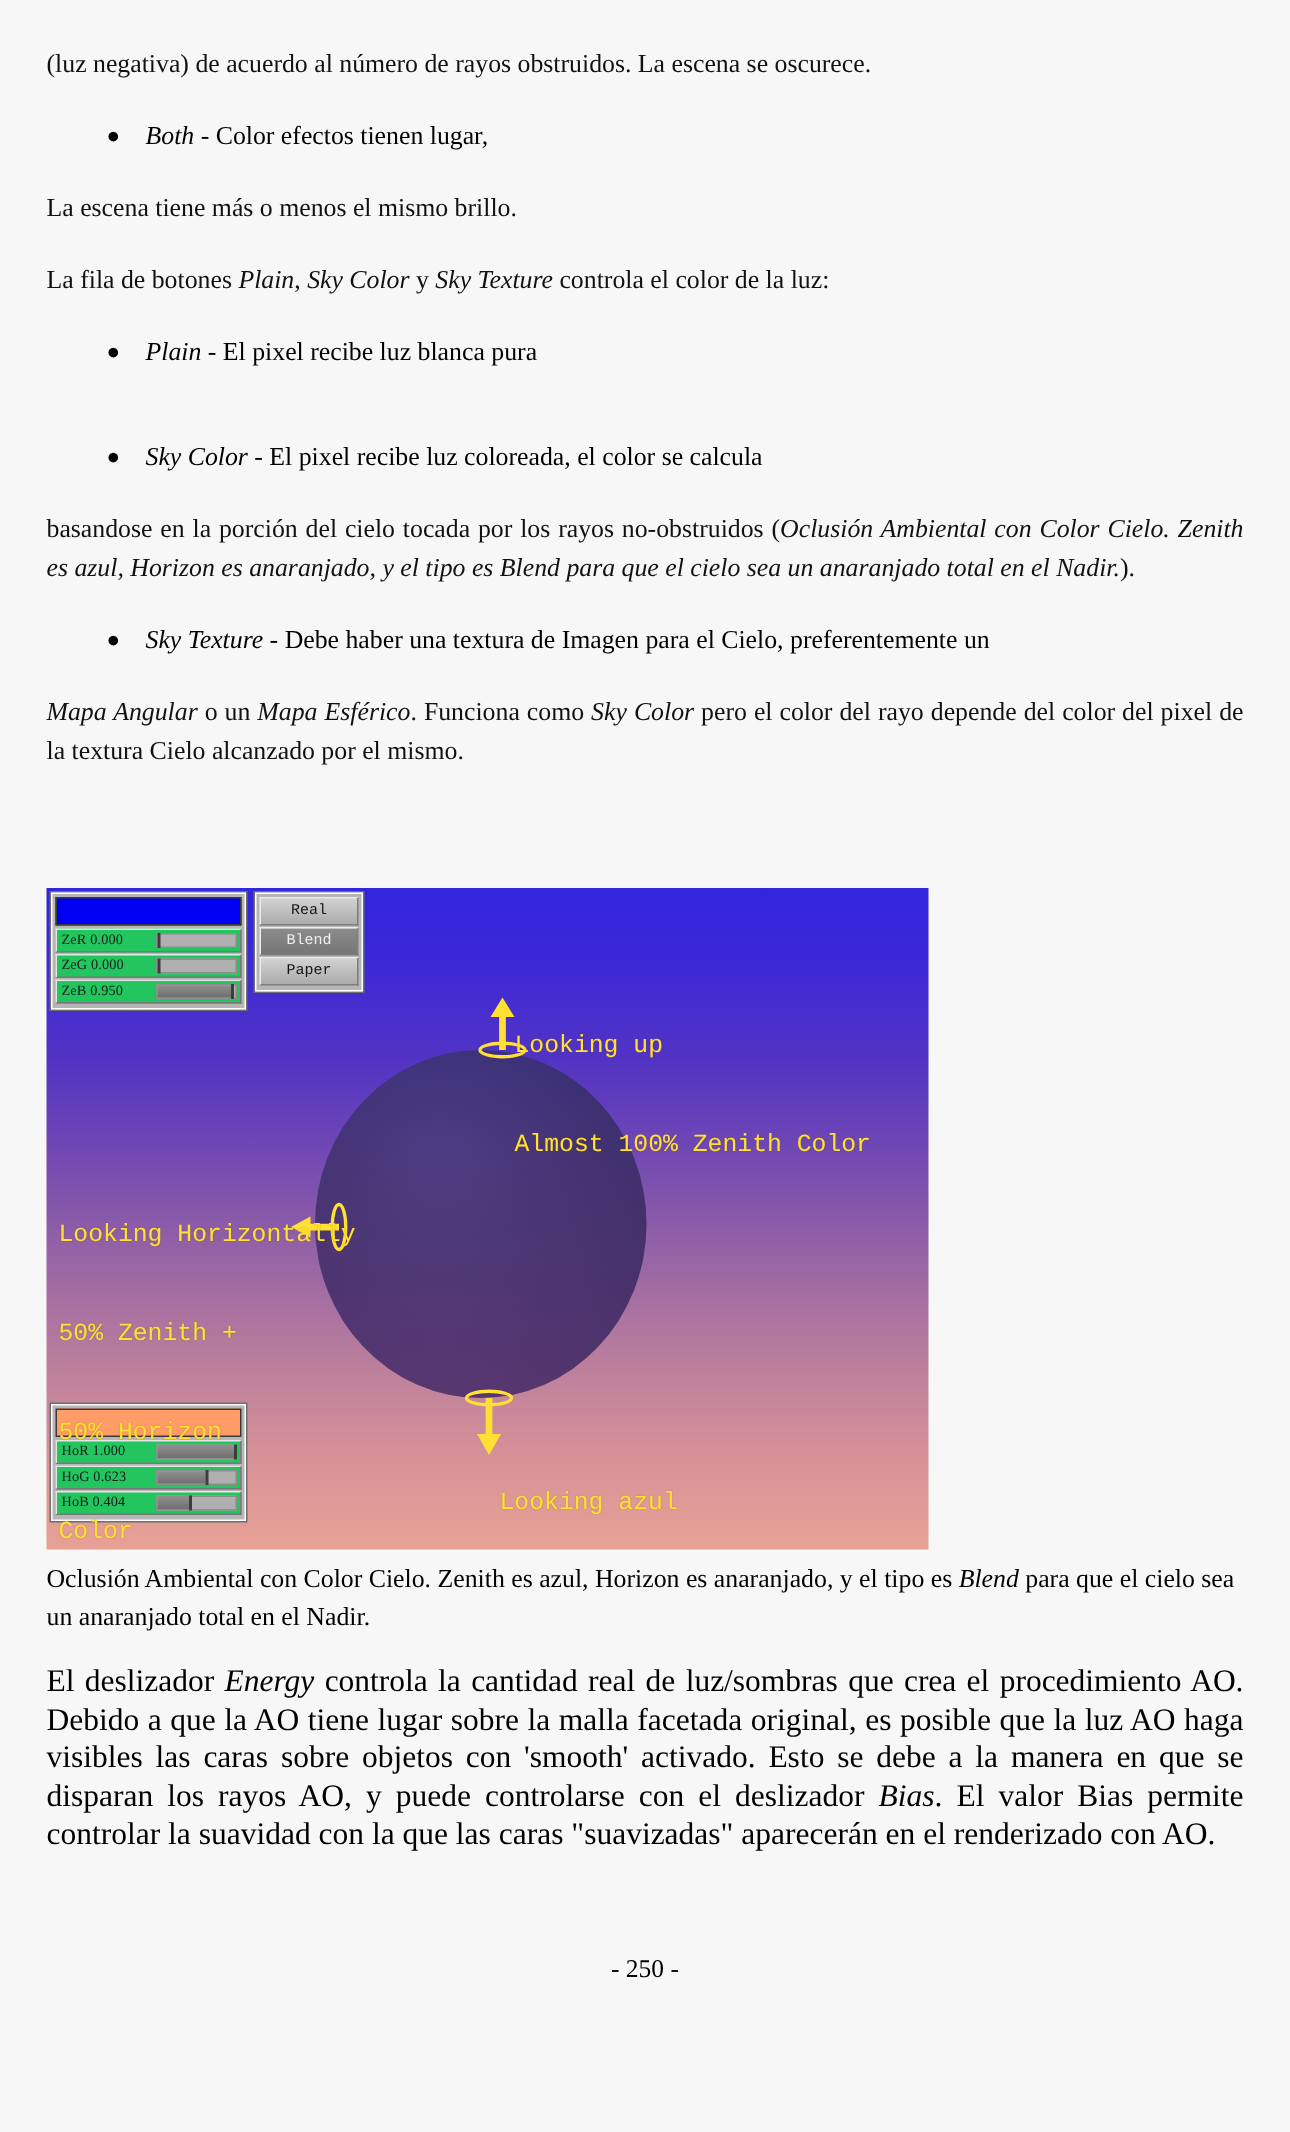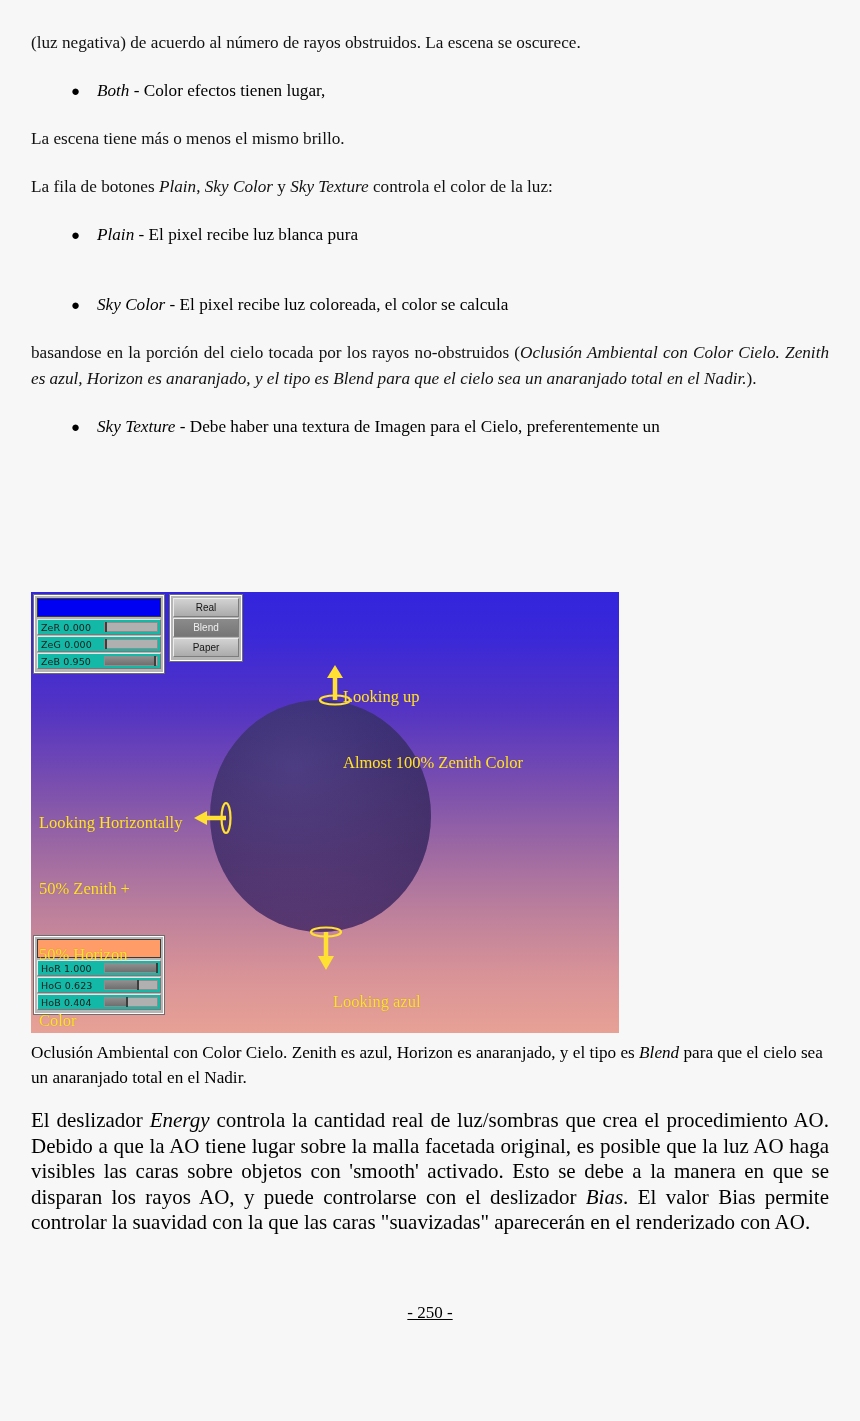--- a/index.html
+++ b/index.html
@@ -115,28 +115,29 @@
 
   .swatch {
     height: 17px;
     border: 1px solid #3a3a3a;
     margin-bottom: 2px;
   }
   .slider-row {
     position: relative;
     height: 14px;
     margin-bottom: 1px;
-    background: #14b8a6;
+    background: #22c55e;
     border-top: 1px solid #e6e6e6;
     border-left: 1px solid #e6e6e6;
     border-right: 1px solid #787878;
     border-bottom: 1px solid #787878;
     display: flex;
     align-items: center;
     overflow: hidden;
+    font-family: Liberation Serif, serif;
   }
   .slider-row .lbl {
     font-size: 9.5px;
     color: #1b1b1b;
     padding-left: 3px;
     white-space: nowrap;
     z-index: 2;
     letter-spacing: 0.1px;
   }
   .slider-track {
@@ -162,21 +163,21 @@
 
   .btncol {
     position: absolute;
     left: 139px;
     top: 3px;
     width: 66px;
     background: #b6b6b6;
     border: 1px solid #ffffff;
     box-shadow: 0 0 0 1px #6e6e6e;
     padding: 2px;
-    font-family: Liberation Sans, sans-serif;
+    font-family: Liberation Mono, monospace;
   }
   .blbtn {
     height: 17px;
     line-height: 17px;
     text-align: center;
     font-size: 10px;
     color: #151515;
     background: linear-gradient(to bottom, #d2d2d2, #ababab);
     border-top: 1px solid #ececec;
     border-left: 1px solid #ececec;
@@ -186,21 +187,21 @@
   }
   .blbtn.active {
     background: linear-gradient(to bottom, #8b8b8b, #767676);
     color: #efefef;
   }
 
   
   .annot {
     position: absolute;
     color: #ffe033;
-    font-family: Liberation Serif, serif;
+    font-family: Liberation Mono, monospace;
     font-size: 16.5px;
     line-height: 22px;
     white-space: pre;
     text-shadow: 0 0 1px rgba(120,90,0,0.45);
   }
   .annot-up   { left: 312px; top: 50px; }
   .annot-horiz{ left: 8px;  top: 176px; }
   .annot-down { left: 302px; top: 355px; }
 
   svg.arrow { position: absolute; overflow: visible; }
@@ -227,21 +228,20 @@
     line-height: 25.5px;
     text-align: justify;
   }
   .pagenum {
     position: absolute;
     left: 0;
     top: 1303px;
     width: 860px;
     text-align: center;
     font-size: 17px;
-    text-decoration: underline;
   }
 </style>
 </head>
 <body>
 
 <div class="page">
 
   <div class="content">
 
     <p class="body-text single">(luz negativa) de acuerdo al número de rayos obstruidos. La escena se oscurece.</p>
@@ -288,20 +288,21 @@
     <div class="spacer-md"></div>
 
     <ul class="bullets">
       <li class="bullet">
         <span class="dot">●</span><i>Sky Texture</i><span> - Debe haber una textura de Imagen para el Cielo, preferentemente un</span>
       </li>
     </ul>
 
     <div class="spacer-md"></div>
 
+    <p class="body-text"><i>Mapa Angular</i><span> o un </span><i>Mapa Esférico</i><span>. Funciona como </span><i>Sky Color</i><span> pero el color del rayo depende del color del pixel de la textura Cielo alcanzado por el mismo.</span></p>
 
   </div>
 
   <div class="figure">
 
     <div class="sphere"></div>
 
     <div class="blpanel zenith-panel">
       <div class="swatch" style="background:#0000f2;"></div>
 

